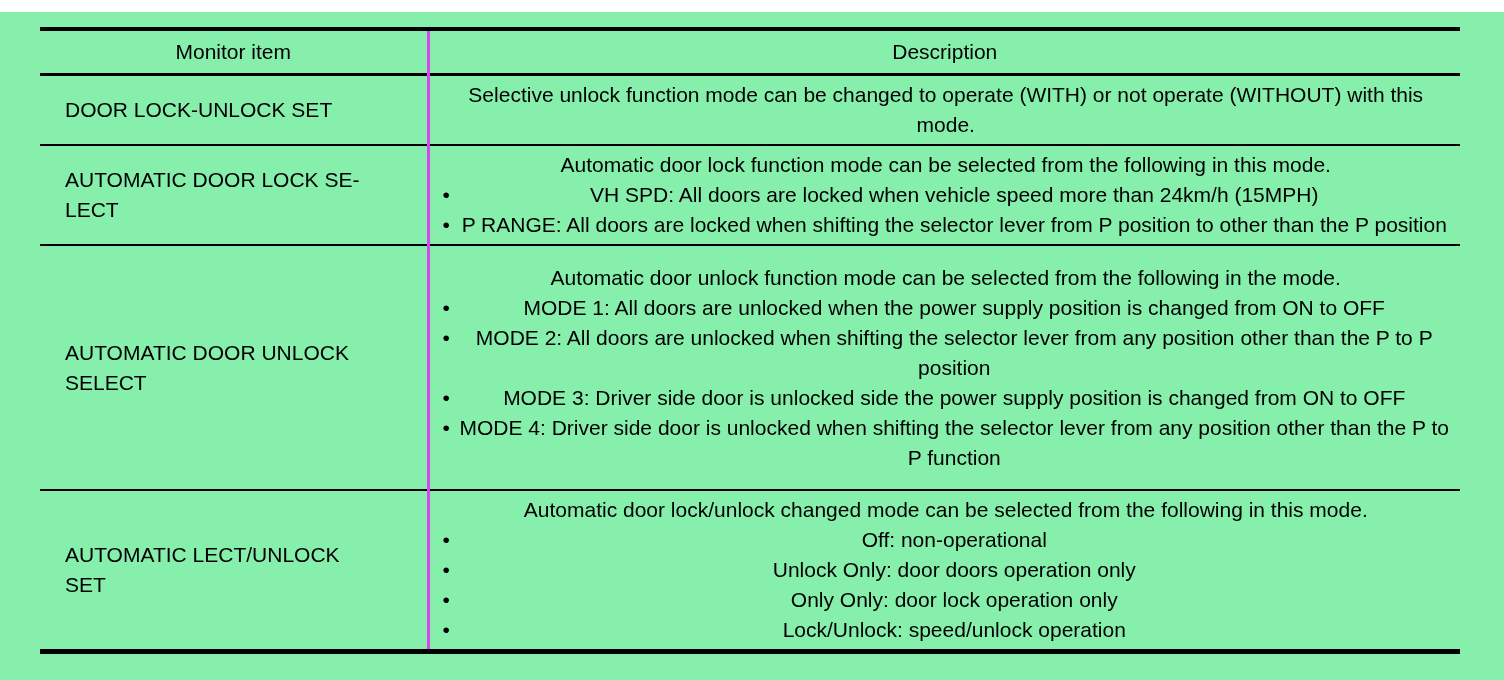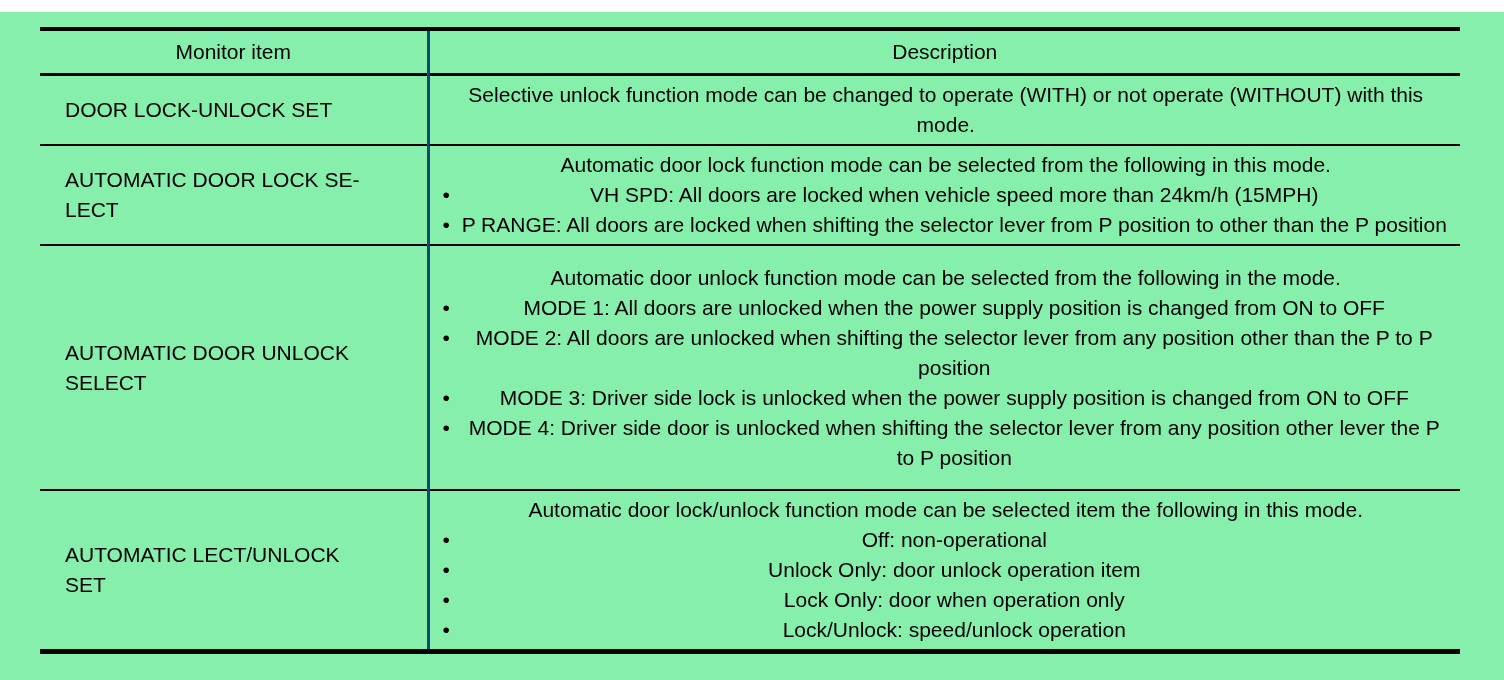--- a/index.html
+++ b/index.html
@@ -41,21 +41,21 @@
 
   thead tr { border-bottom: 3px solid #000; }
   tbody tr { border-bottom: 2px solid #000; }
 
   th.head-cell {
     height: 38px;
     text-align: center;
     padding: 2px 4px;
   }
   td.desc-cell, th.head-desc {
-    border-left: 3px solid #0c4a6e;
+    border-left: 3px solid #d946ef;
   }
   td.item-cell {
     padding: 4px 10px 4px 25px;
     white-space: pre-line;
     text-align: left;
   }
   td.desc-cell {
     padding: 4px 10px 4px 12px;
     text-align: center;
   }
@@ -115,33 +115,33 @@
         </td>
       </tr>
       <tr class="row-3">
         <td class="item-cell">AUTOMATIC DOOR UNLOCK
 SELECT</td>
         <td class="desc-cell">
           <p class="desc-intro">Automatic door unlock function mode can be selected from the following in the mode.</p>
           <ul class="desc-bullets">
             <li>MODE 1: All doors are unlocked when the power supply position is changed from ON to OFF</li>
             <li>MODE 2: All doors are unlocked when shifting the selector lever from any position other than the P to P position</li>
-            <li>MODE 3: Driver side lock is unlocked when the power supply position is changed from ON to OFF</li>
-            <li>MODE 4: Driver side door is unlocked when shifting the selector lever from any position other lever the P to P position</li>
+            <li>MODE 3: Driver side door is unlocked side the power supply position is changed from ON to OFF</li>
+            <li>MODE 4: Driver side door is unlocked when shifting the selector lever from any position other than the P to P function</li>
           </ul>
         </td>
       </tr>
       <tr class="row-4">
         <td class="item-cell">AUTOMATIC LECT/UNLOCK
 SET</td>
         <td class="desc-cell">
-          <p class="desc-intro">Automatic door lock/unlock function mode can be selected item the following in this mode.</p>
+          <p class="desc-intro">Automatic door lock/unlock changed mode can be selected from the following in this mode.</p>
           <ul class="desc-bullets">
             <li>Off: non-operational</li>
-            <li>Unlock Only: door unlock operation item</li>
-            <li>Lock Only: door when operation only</li>
+            <li>Unlock Only: door doors operation only</li>
+            <li>Only Only: door lock operation only</li>
             <li>Lock/Unlock: speed/unlock operation</li>
           </ul>
         </td>
       </tr>
     </tbody>
   </table>
 </div>
 
 </body></html>

